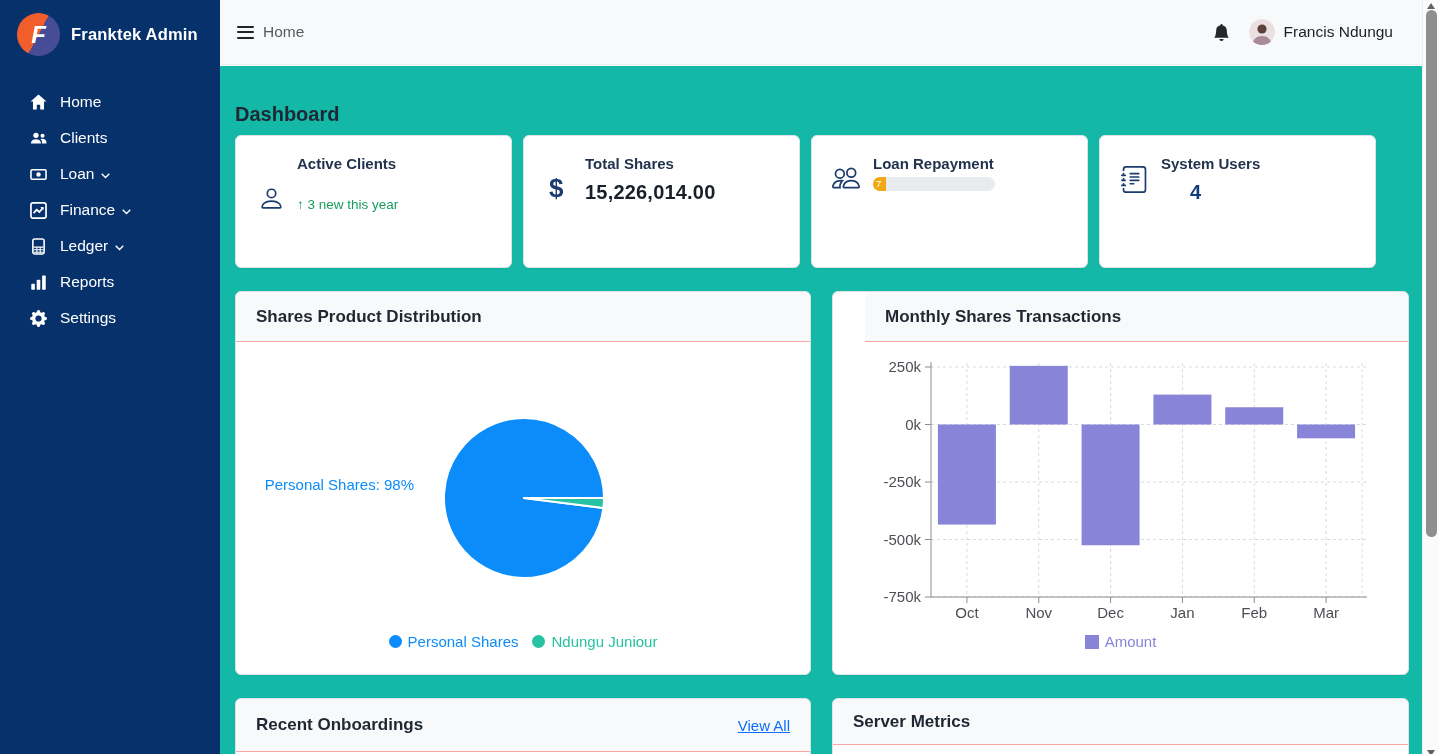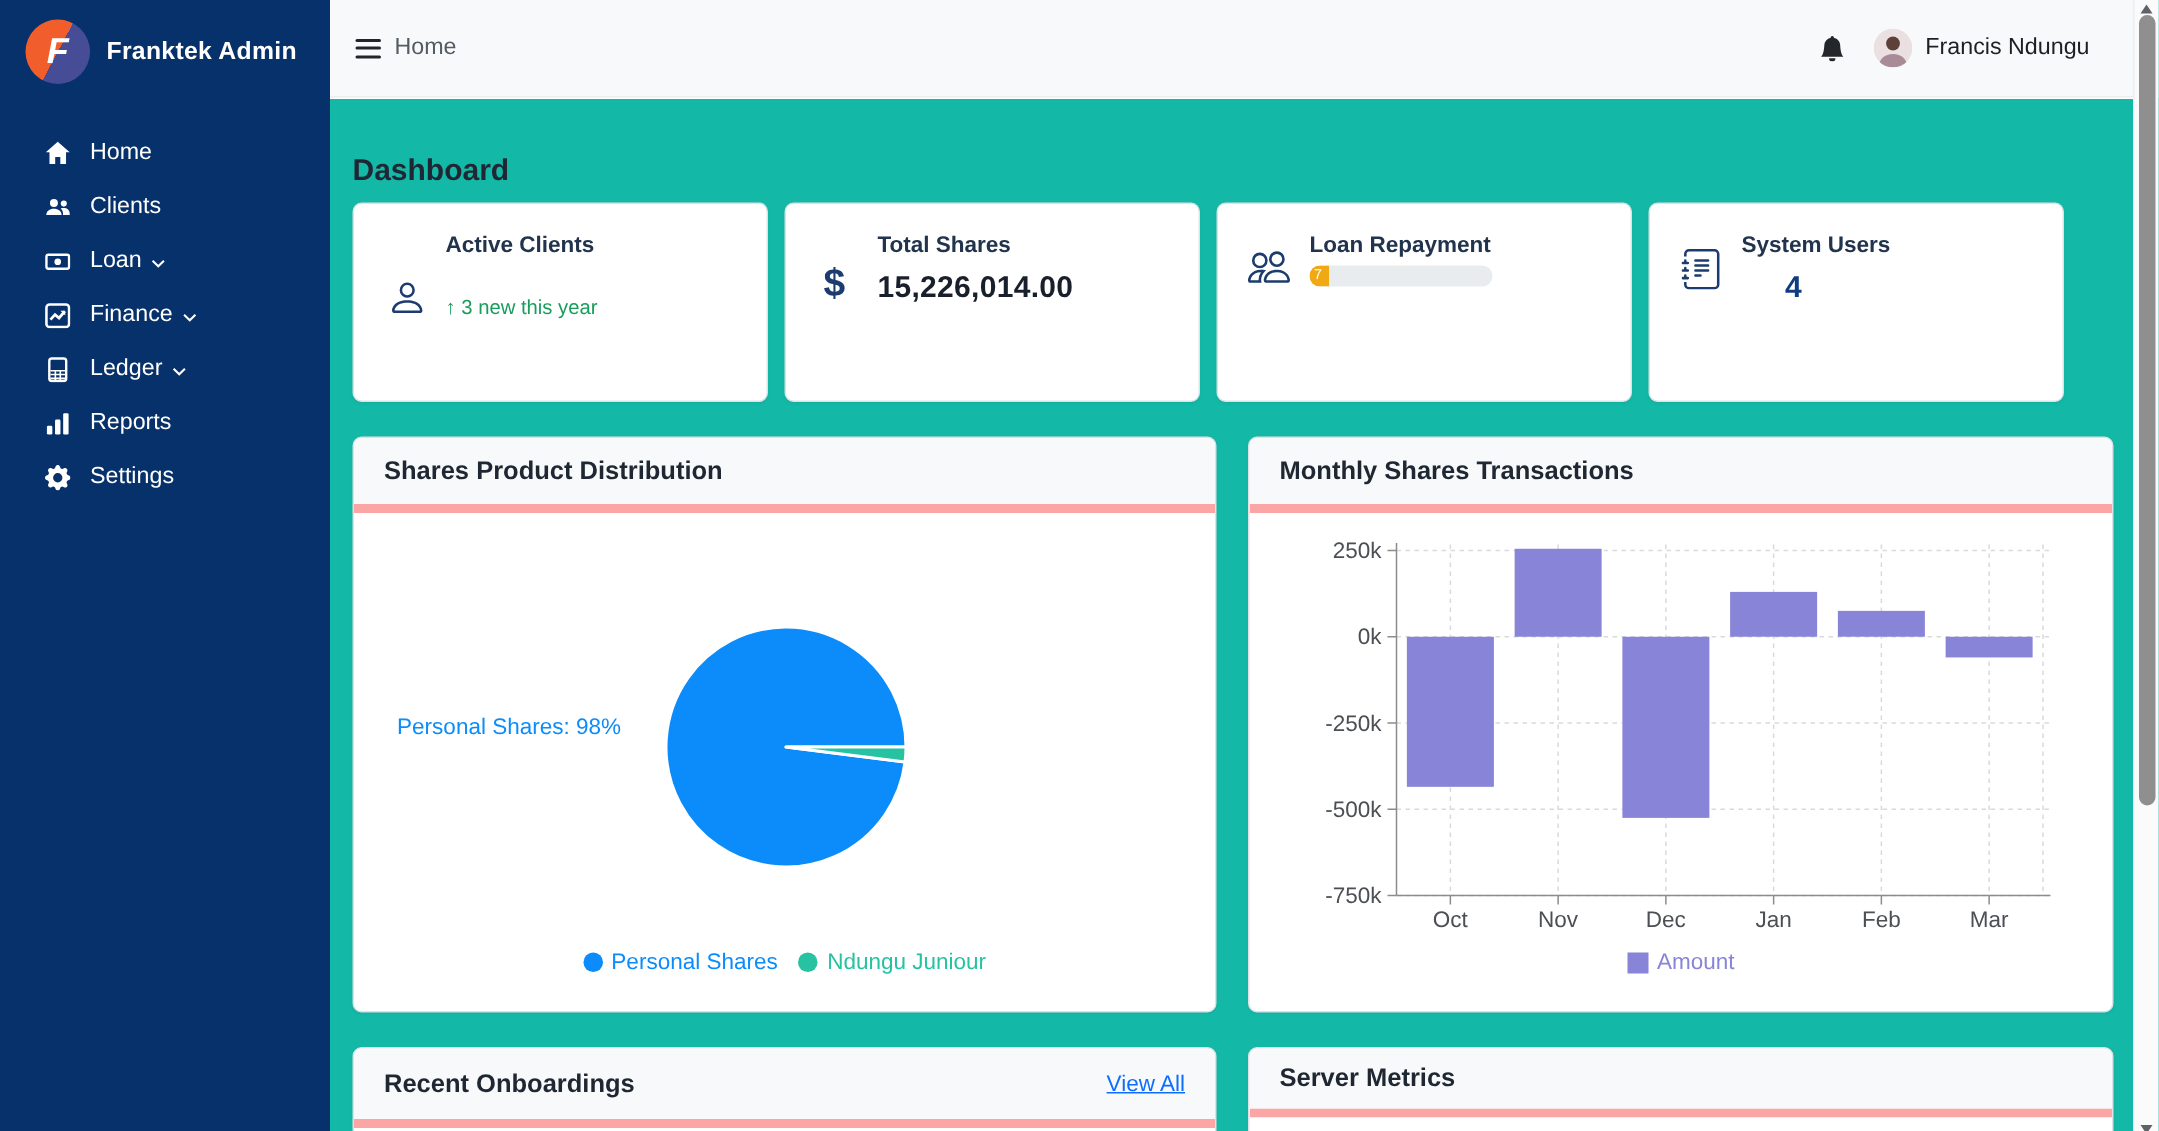--- a/index.html
+++ b/index.html
@@ -42,22 +42,22 @@
   .stat-title { font-size:15px; font-weight:600; color:#22344d; }
   .stat-value { font-size:20px; font-weight:800; color:#191f2b; margin-top:9px; letter-spacing:.2px; }
   .stat-value.blue { color:#103d80; margin-left:29px; }
   .stat-sub { font-size:13.5px; color:#189d5d; margin-top:25px; }
   .dollar { font-size:26px; font-weight:700; color:#1c3c6f; }
   .progress { width:122px; height:14px; background:#e9ecef; border-radius:7px; overflow:hidden; margin-top:5px; }
   .progress-fill { height:100%; background:#f0a912; color:#fff; font-size:9.5px; line-height:14px; padding-left:3px; overflow:hidden; white-space:nowrap; }
   
   .charts-row { margin-top:23px; }
   .chart-card { width:576px; height:384px; position:relative; overflow:hidden; }
-  .chart-card.right { width:577px; }
-  .card-header { height:50px; background:#f8f9fa; border-bottom:6px solid #fca5a5; display:flex; align-items:center;
+  .chart-card.right { width:577px;padding-left:32px; }
+  .card-header { height:50px; background:#f8f9fa; border-bottom:1px solid #fca5a5; display:flex; align-items:center;
     padding:0 20px; font-size:17px; font-weight:700; color:#1f2733; border-radius:6px 6px 0 0; }
   .pie-svg { position:absolute; left:206px; top:124px; }
   .pie-label { position:absolute; font-size:15px; }
   .pie-label.left { left:28px; top:184px; width:150px; text-align:right; color:#0b8cfa; }
   .chart-legend { position:absolute; left:0; right:0; top:341px; display:flex; justify-content:center; gap:14px; font-size:15px; }
   .legend-item { display:flex; align-items:center; gap:6px; }
   .legend-dot { width:13px; height:13px; border-radius:50%; }
   .legend-sq { width:14px; height:14px; }
   .bar-svg { position:absolute; left:16px; top:57px; font-family:"Liberation Sans",sans-serif; }
   

